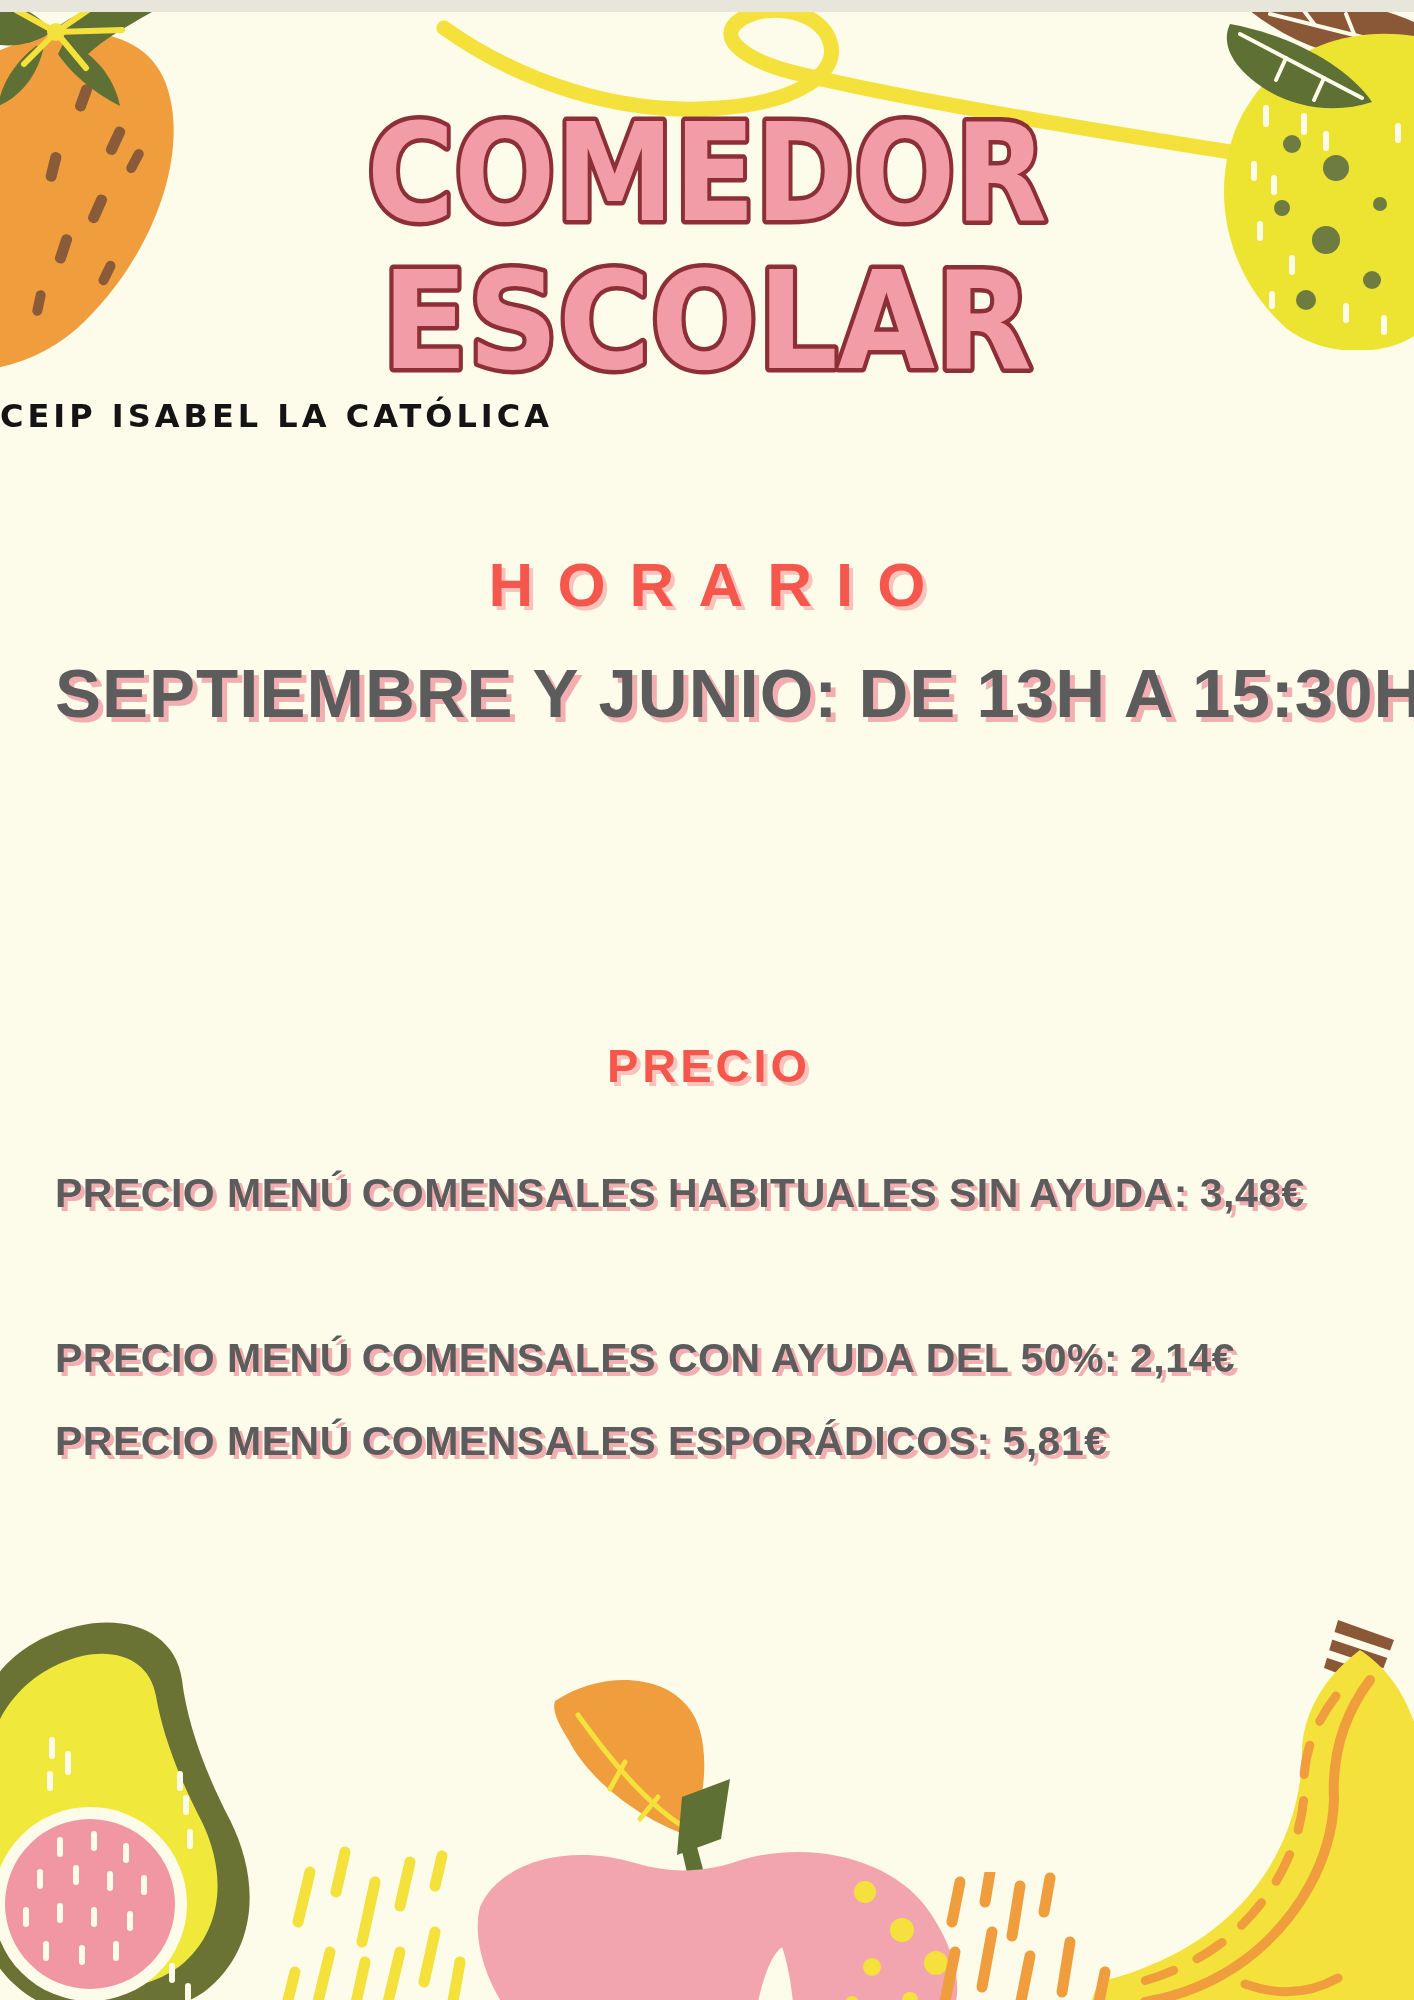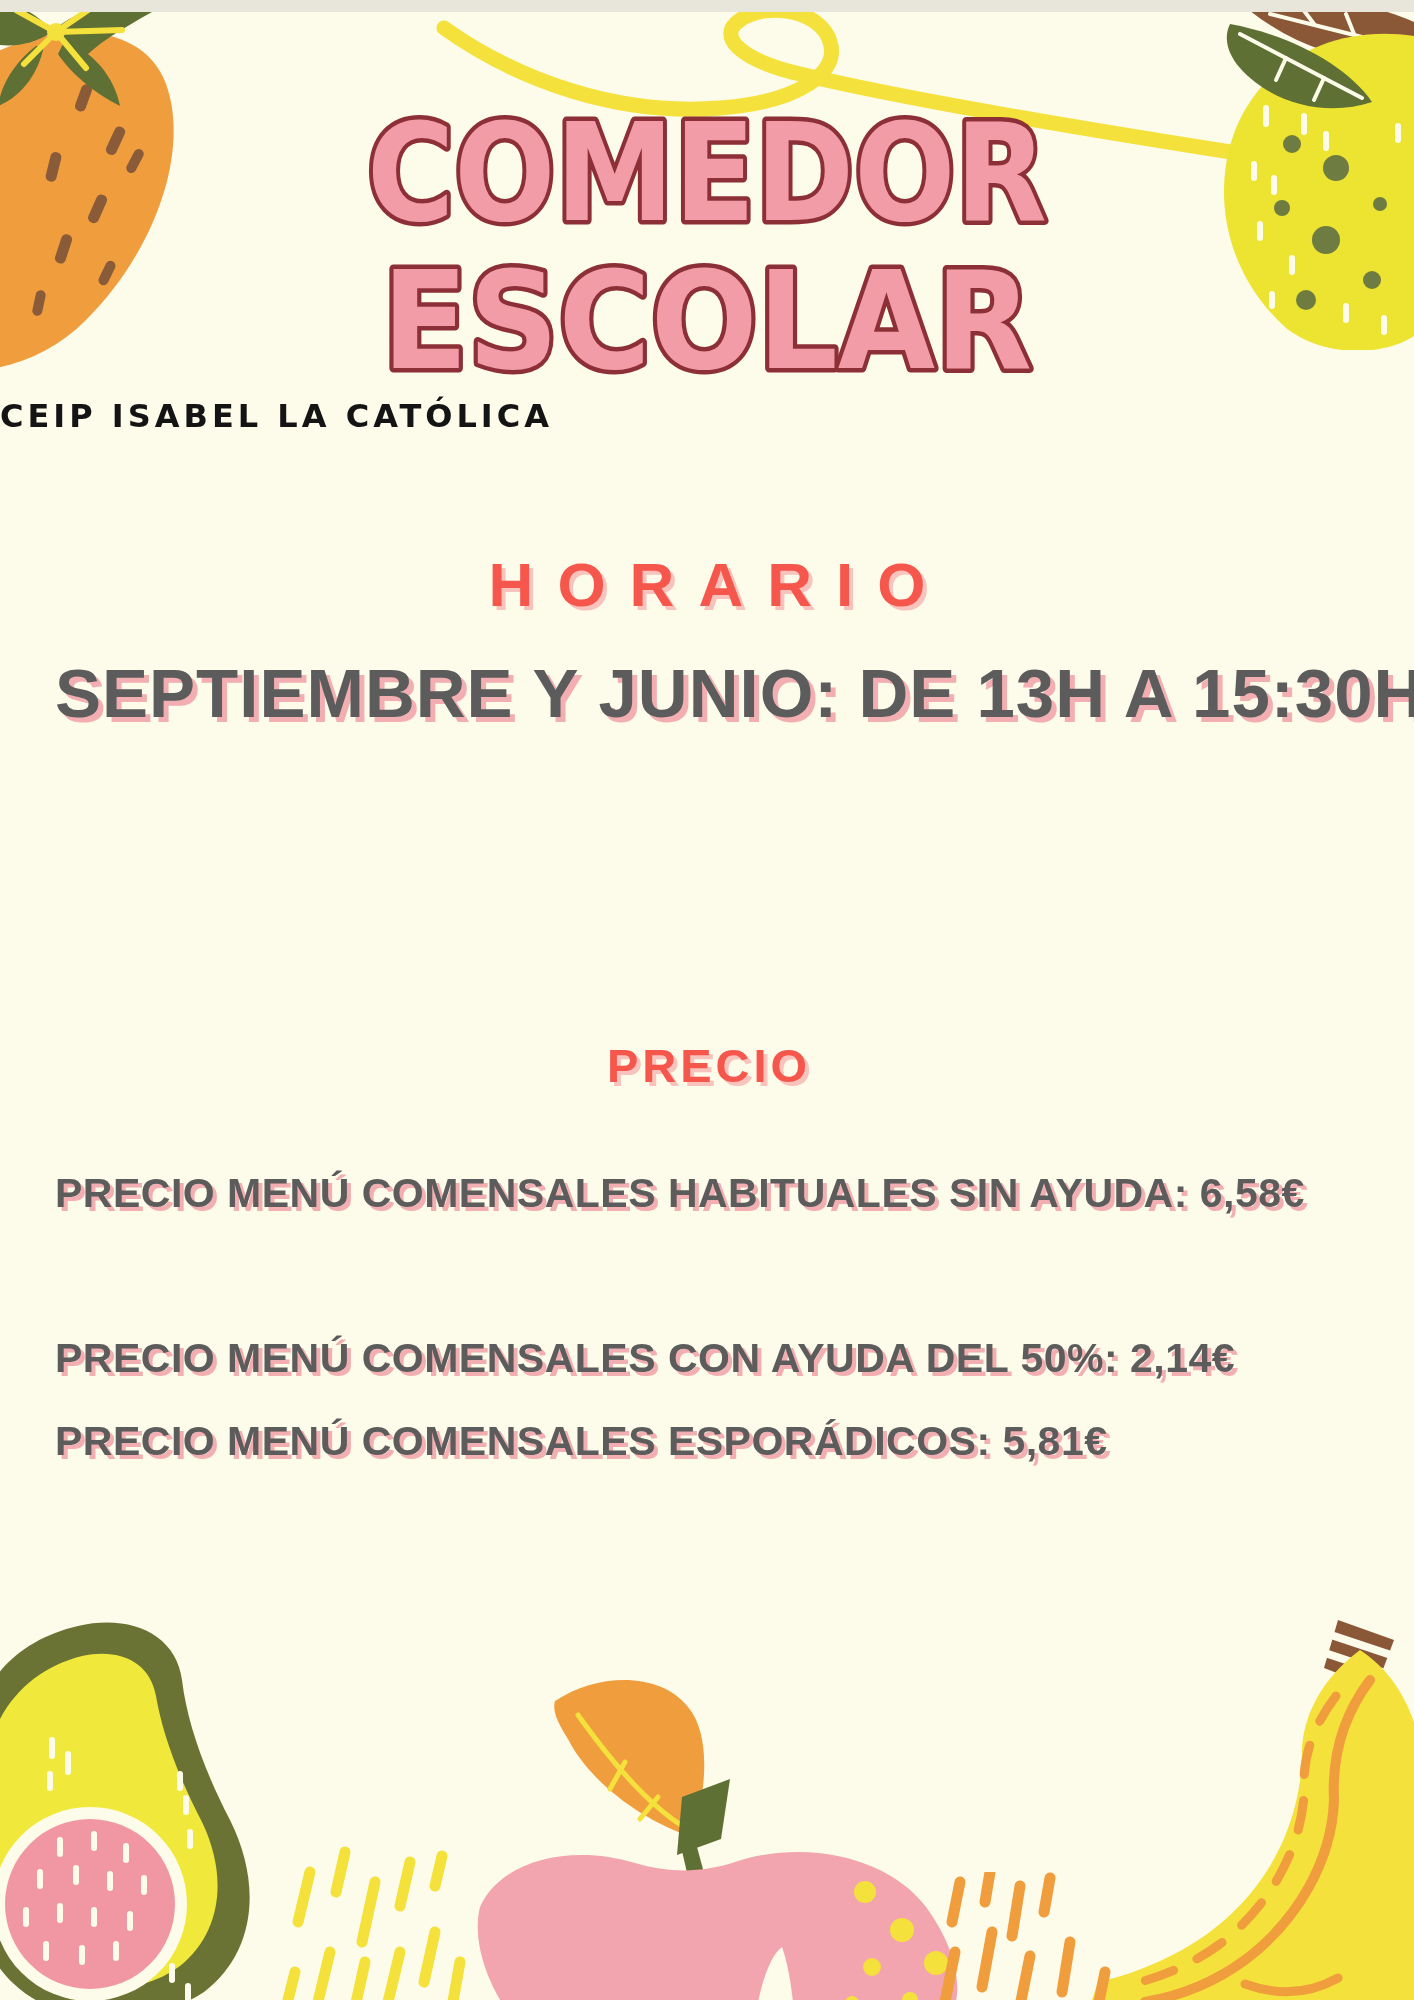--- a/index.html
+++ b/index.html
@@ -233,17 +233,17 @@
     <text class="title-text" x="707" y="208" text-anchor="middle" textLength="680" lengthAdjust="spacingAndGlyphs">COMEDOR</text>
     <text class="title-text" x="707" y="356" text-anchor="middle" textLength="650" lengthAdjust="spacingAndGlyphs">ESCOLAR</text>
   </svg>
 
   <div class="abs subtitle">CEIP ISABEL LA CATÓLICA</div>
 
   <div class="abs section-heading h-horario">HORARIO</div>
   <div class="abs sched-line" style="top:647px;">SEPTIEMBRE Y JUNIO: DE 13H A 15:30H</div>
 
   <div class="abs section-heading h-precio">PRECIO</div>
-  <div class="abs price-line" style="top:1161px;">PRECIO MENÚ COMENSALES HABITUALES SIN AYUDA: 6,58€</div>
+  <div class="abs price-line" style="top:1161px;">PRECIO MENÚ COMENSALES HABITUALES SIN AYUDA: 3,48€</div>
   <div class="abs price-line" style="top:1326px;">PRECIO MENÚ COMENSALES CON AYUDA DEL 50%: 2,14€</div>
   <div class="abs price-line" style="top:1409px;">PRECIO MENÚ COMENSALES ESPORÁDICOS: 5,81€</div>
 
 </div>
 
 </body></html>

